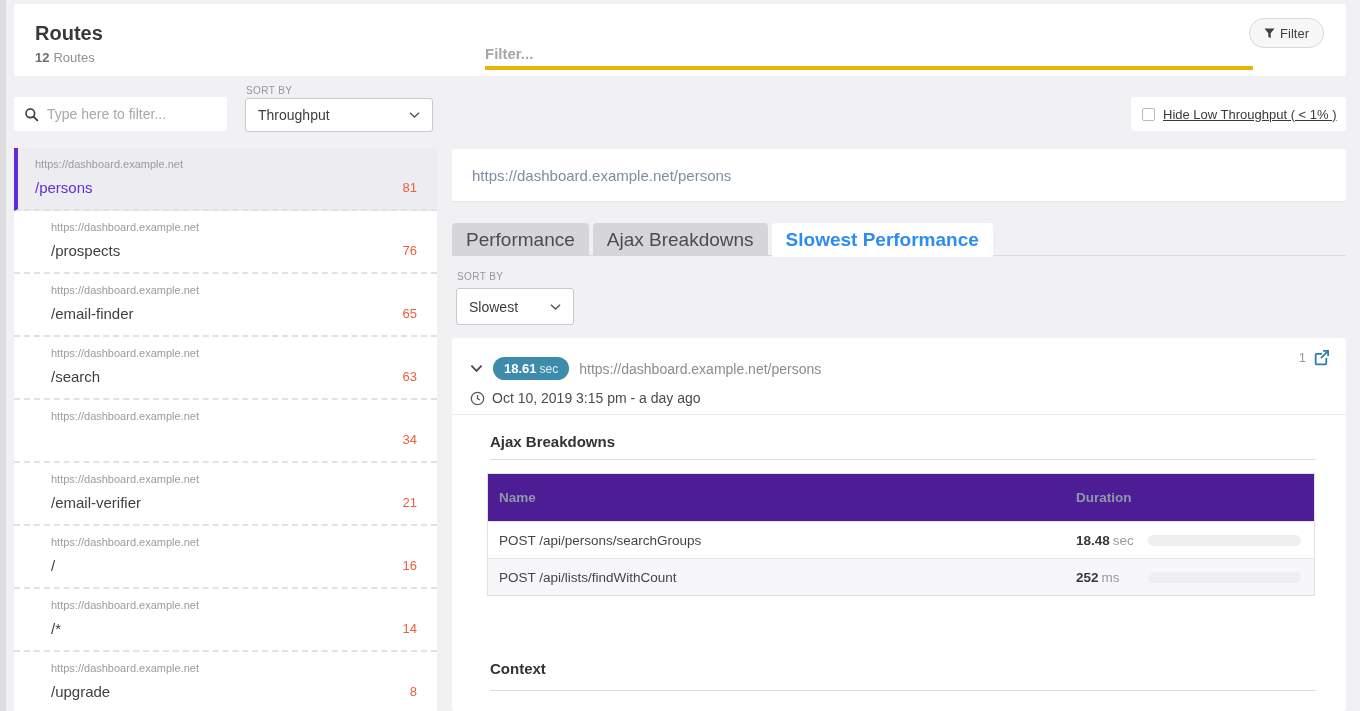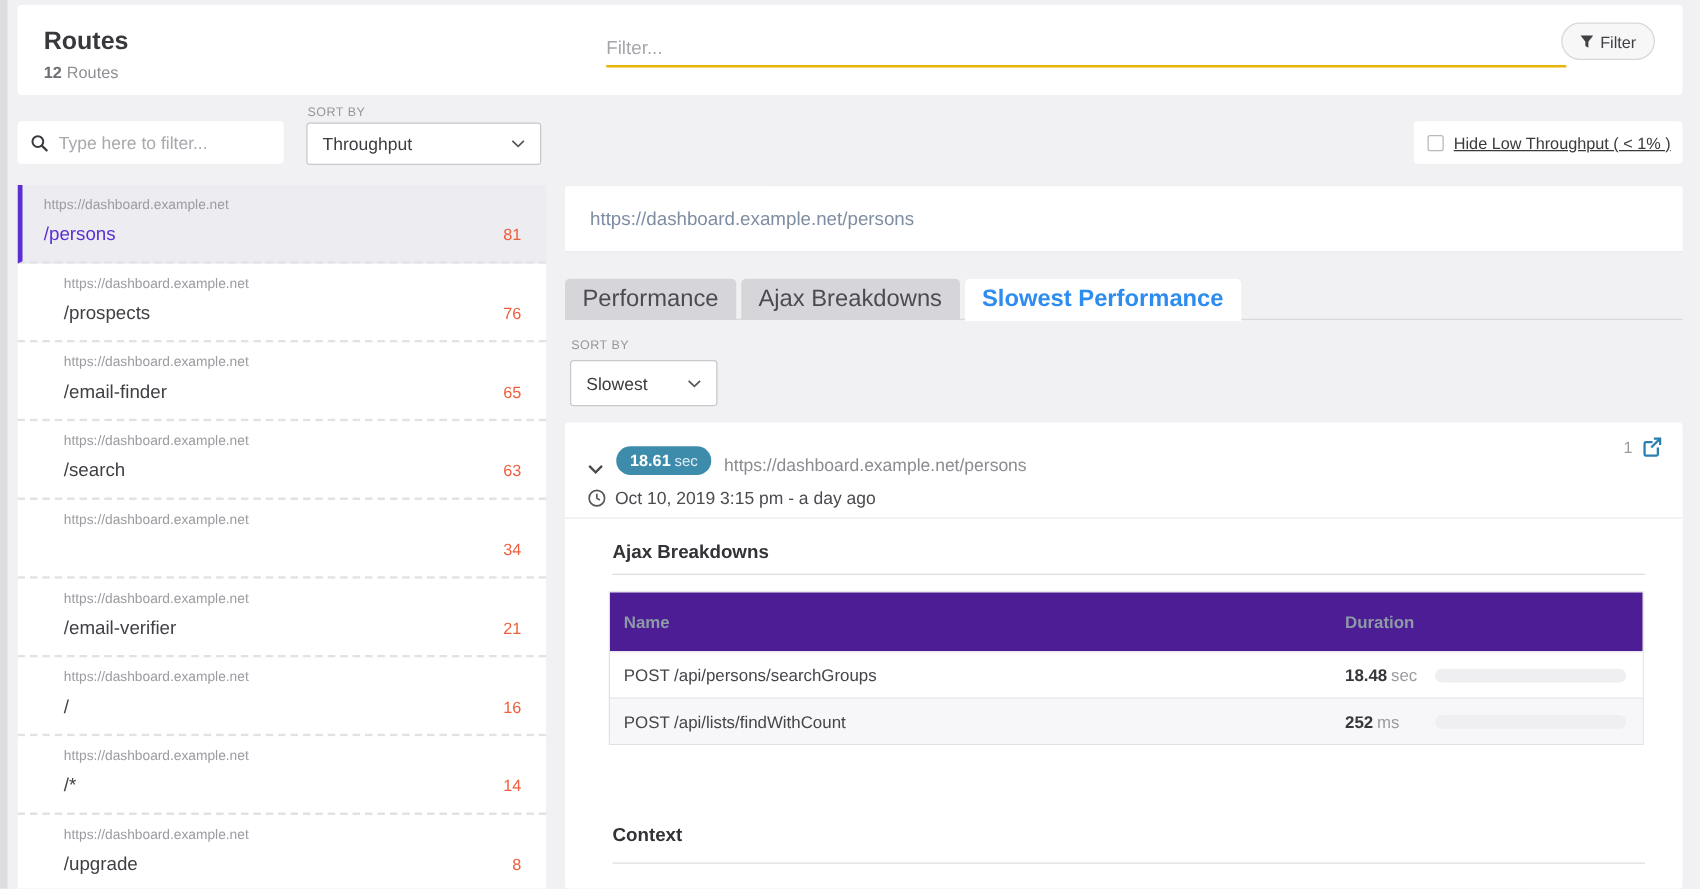--- a/index.html
+++ b/index.html
@@ -6,21 +6,21 @@
   html,body { width:1360px; height:711px; overflow:hidden; }
   body { background:#f1f0f2; font-family:"Liberation Sans","DejaVu Sans",sans-serif; position:relative; color:#3a3a3a; }
 
   .left-strip { position:absolute; left:0; top:0; width:6px; height:711px; background:#dddce0; }
 
   
   .header-card { position:absolute; left:14px; top:4px; width:1332px; height:72px; background:#fff; border-radius:3px; }
   .page-title { position:absolute; left:21px; top:18px; font-size:20px; font-weight:bold; color:#38383c; }
   .page-subtitle { position:absolute; left:21px; top:46px; font-size:13px; color:#8f8f94; }
   .page-subtitle b { color:#6d6d72; margin-right:4px; }
-  .filter-input { position:absolute; left:471px; top:20px; width:768px; height:30px; border:none; border-bottom:2px solid #eab308; background:transparent; font-size:15px; font-family:inherit; color:#555; outline:none; }
+  .filter-input { position:absolute; left:471px; top:36px; width:768px; height:30px; border:none; border-bottom:4px solid #eab308; background:transparent; font-size:15px; font-family:inherit; color:#555; outline:none;font-weight:bold; }
   .filter-input::placeholder { color:#a6a6ab; }
   .filter-btn { position:absolute; right:22px; top:14px; height:30px; padding:0 14px; border-radius:15px; background:#f7f7f8; border:1px solid #d8d8dc; font-size:13px; color:#3f3f44; font-family:inherit; display:flex; align-items:center; gap:5px; cursor:pointer; }
 
   
   .search-box { position:absolute; left:14px; top:97px; width:213px; height:34px; background:#fff; border-radius:3px; display:flex; align-items:center; padding:0 10px; gap:8px; }
   .search-box input { border:none; outline:none; background:transparent; font-size:14px; font-family:inherit; color:#555; width:160px; }
   .search-box input::placeholder { color:#a8a8ad; }
   .sort-label { position:absolute; font-size:10px; letter-spacing:.4px; color:#96969c;text-align:right; }
   .sort-label.left { left:246px; top:85px; }
   .select-box { position:absolute; background:#fff; border:1px solid #c8c8cd; border-radius:3px; display:flex; align-items:center; justify-content:space-between; padding:0 12px; font-size:14px; color:#3c3c40; cursor:pointer; }
@@ -45,21 +45,21 @@
   .tabs { position:absolute; left:452px; top:223px; width:894px; height:33px; border-bottom:1px solid #d9d9de; display:flex; gap:4px; }
   .tab { height:33px; line-height:33px; padding:0 14px; background:#d6d5d9; border-radius:4px 4px 0 0; font-size:19px; color:#4c4c50; cursor:pointer; }
   .tab.active { background:#fff; color:#2d8cf0; font-weight:bold; height:34px; }
 
   .sort-label.right { left:457px; top:271px; }
   .select-slowest { left:456px; top:288px; width:118px; height:37px; }
 
   .trace-card { position:absolute; left:452px; top:338px; width:894px; height:373px; background:#fff; border-radius:3px; overflow:hidden; }
   .trace-meta { position:absolute; top:11px; right:16px; display:flex; align-items:center; gap:7px; }
   .trace-meta .inst-count { font-size:13px; color:#9b9ba0; }
-  .trace-head { position:absolute; left:18px; top:19px; display:flex; align-items:flex-end; gap:10px; }
+  .trace-head { position:absolute; left:18px; top:19px; display:flex; align-items:center; gap:10px; }
   .badge { background:#3e8cab; border-radius:12px; padding:4px 11px; color:#fff; font-size:13px; white-space:nowrap; }
   .badge b { font-weight:bold; }
   .badge .unit { font-size:12px; opacity:.85; margin-left:3px; }
   .trace-url { font-size:14px; color:#8b8b90; }
   .trace-time { position:absolute; left:18px; top:52px; display:flex; align-items:center; gap:7px; font-size:14px; color:#4b4b4f; }
   .trace-divider { position:absolute; left:0; right:0; top:76px; height:1px; background:#ececef; }
 
   .section-title { position:absolute; left:38px; font-size:15px; font-weight:bold; color:#323237; }
   .section-rule { position:absolute; left:38px; right:30px; height:1px; background:#dddde1; }
   .ajax-title { top:95px; }

